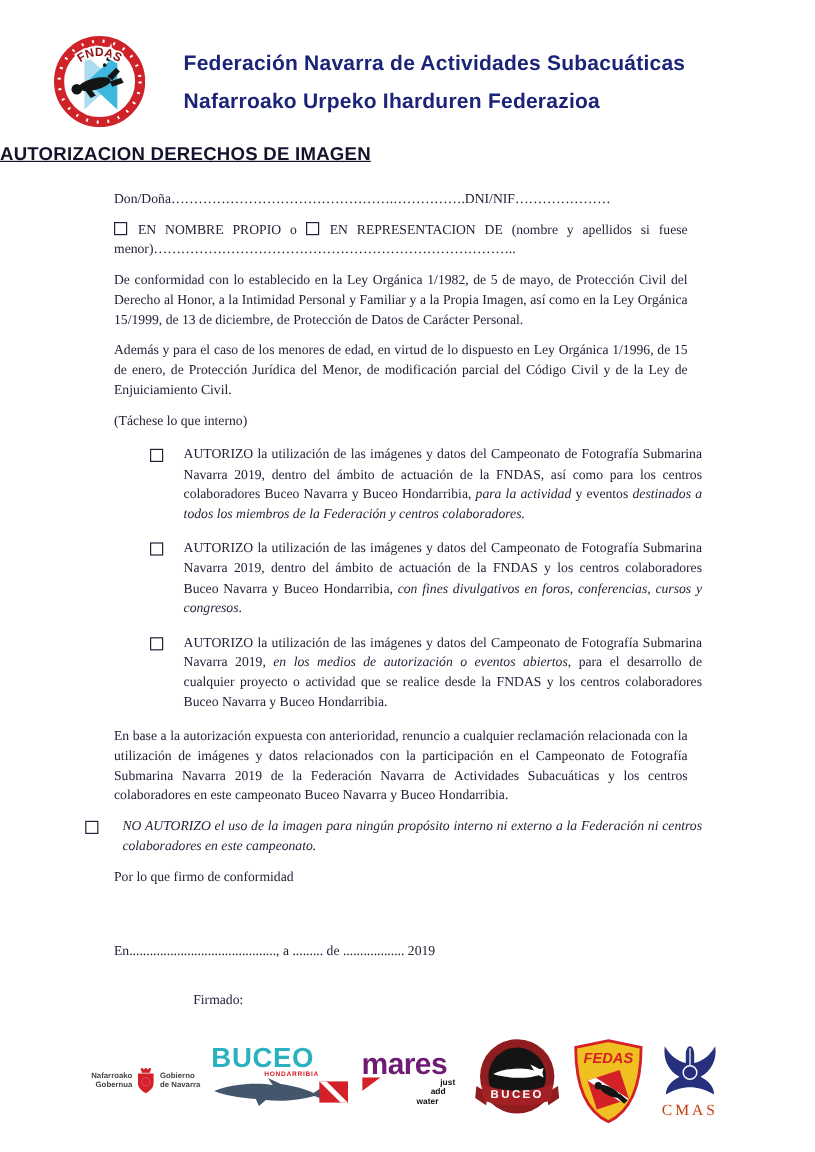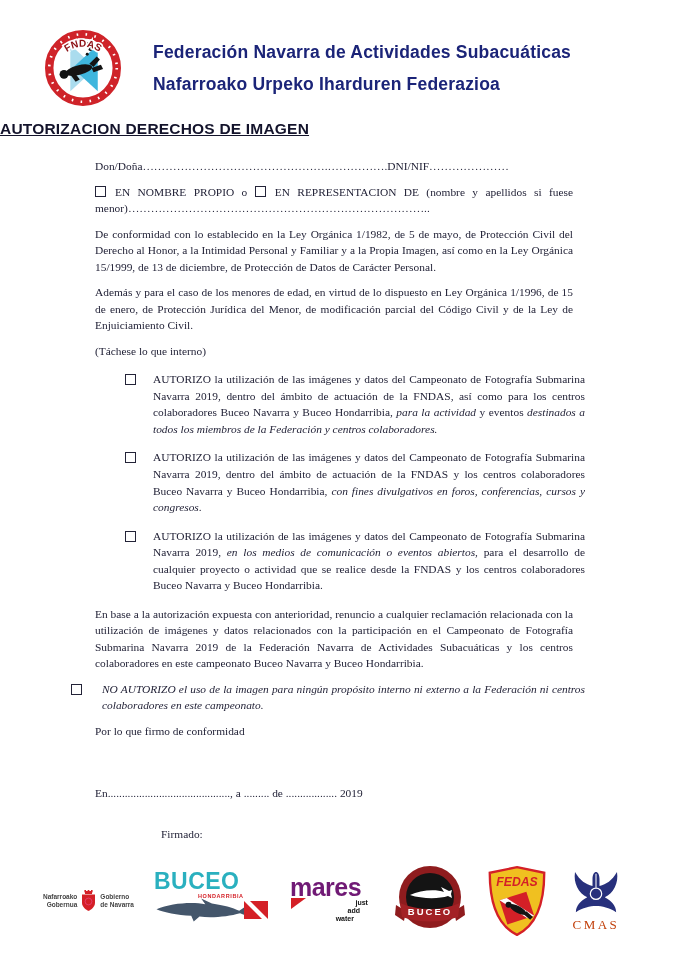--- a/index.html
+++ b/index.html
@@ -42,23 +42,23 @@
   .auth-text { margin-left:10px; text-align:justify; }
   .it { font-style:italic; }
   .no-auth { display:flex; margin:3px 0 9px -24px; }
   .no-auth .cb { flex:0 0 auto; margin-top:3px; }
   .no-auth-text { margin-left:13px; text-align:justify;font-style:italic; }
   .firmo { margin:6px 0 0 0; }
   .fecha { margin-top:46px; }
   .firmado { margin:24px 0 0 66px; }
   
   .footer {
-    position:absolute; left:0; right:12px; top:856px; height:90px;
+    position:absolute; left:0; right:0; top:856px; height:90px;
     display:flex; align-items:center; justify-content:space-between;
-    padding:0 43px;
+    padding:0 76px;
   }
   .logo-box { display:flex; flex-direction:column; align-items:center; }
   
   .logo-gob { display:flex; align-items:center; gap:3px;
     font-family:"Liberation Sans", sans-serif; font-size:6.5px; font-weight:bold;
     color:#444; line-height:1.25; }
   .gob-left { text-align:right; } .gob-right { text-align:left; }
   
   .logo-bh { position:relative; width:116px; height:62px; }
   .bh-name { font-family:"Liberation Sans", sans-serif; font-weight:bold;
@@ -132,21 +132,21 @@
       <div class="auth-text"><span>AUTORIZO la utilización de las imágenes y datos del Campeonato de Fotografía Submarina Navarra 2019, dentro del ámbito de actuación de la FNDAS, así como para los centros colaboradores Buceo Navarra y Buceo Hondarribia, </span><span class="it">para la actividad</span><span> y eventos </span><span class="it">destinados a todos los miembros de la Federación y centros colaboradores.</span></div>
     </div>
 
     <div class="auth-item">
       <span class="cb"></span>
       <div class="auth-text"><span>AUTORIZO la utilización de las imágenes y datos del Campeonato de Fotografía Submarina Navarra 2019, dentro del ámbito de actuación de la FNDAS y los centros colaboradores Buceo Navarra y Buceo Hondarribia, </span><span class="it">con fines divulgativos en foros, conferencias, cursos y congresos</span><span>.</span></div>
     </div>
 
     <div class="auth-item">
       <span class="cb"></span>
-      <div class="auth-text"><span>AUTORIZO la utilización de las imágenes y datos del Campeonato de Fotografía Submarina Navarra 2019, </span><span class="it">en los medios de comunicación o eventos abiertos</span><span>, para el desarrollo de cualquier proyecto o actividad que se realice desde la FNDAS y los centros colaboradores Buceo Navarra y Buceo Hondarribia.</span></div>
+      <div class="auth-text"><span>AUTORIZO la utilización de las imágenes y datos del Campeonato de Fotografía Submarina Navarra 2019, </span><span class="it">en los medios de autorización o eventos abiertos</span><span>, para el desarrollo de cualquier proyecto o actividad que se realice desde la FNDAS y los centros colaboradores Buceo Navarra y Buceo Hondarribia.</span></div>
     </div>
 
     <p class="para">En base a la autorización expuesta con anterioridad, renuncio a cualquier reclamación relacionada con la utilización de imágenes y datos relacionados con la participación en el Campeonato de Fotografía Submarina Navarra 2019 de la Federación Navarra de Actividades Subacuáticas y los centros colaboradores en este campeonato Buceo Navarra y Buceo Hondarribia.</p>
 
     <div class="no-auth">
       <span class="cb"></span>
       <div class="no-auth-text">NO AUTORIZO el uso de la imagen para ningún propósito interno ni externo a la Federación ni centros colaboradores en este campeonato.</div>
     </div>
 
     <p class="para firmo">Por lo que firmo de conformidad</p>

